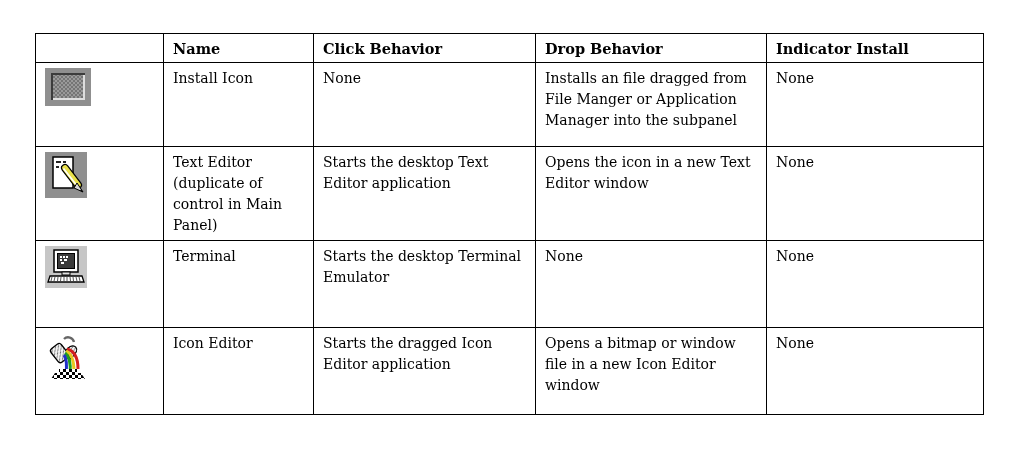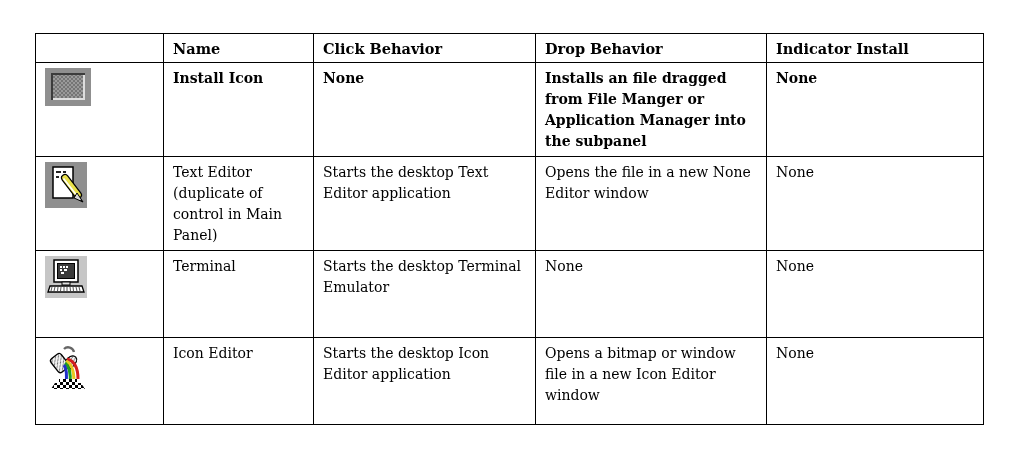--- a/index.html
+++ b/index.html
@@ -42,21 +42,21 @@
     padding-top: 4px;
     padding-bottom: 3px;
   }
   col.c-icon      { width: 128px; }
   col.c-name      { width: 150px; }
   col.c-click     { width: 222px; }
   col.c-drop      { width: 231px; }
   col.c-indicator { width: 217px; }
 
   tr.r-header { height: 29px; }
-  tr.r-0 { height: 84px; font-weight: bold; }
+  tr.r-0 { height: 84px; }
   tr.r-1 { height: 91px; }
   tr.r-2 { height: 87px; }
   tr.r-3 { height: 87px; }
 
   td.icon-cell {
     text-align: center;
     padding-top: 15px;
   }
   .icon {
     display: inline-block;
@@ -124,21 +124,21 @@
                 <line x1="20" y1="16" x2="33" y2="33" stroke="#000000" stroke-width="8" stroke-linecap="round"></line>
                 <line x1="20" y1="16" x2="33" y2="33" stroke="#e8e04a" stroke-width="5.5" stroke-linecap="round"></line>
                 <line x1="18.5" y1="16.5" x2="31" y2="32.5" stroke="#ffffff" stroke-width="1.6"></line>
                 <polygon points="32,31 38,40 29,36" fill="#d8d8d8" stroke="#000000" stroke-width="1"></polygon>
                 <polygon points="36.2,37.2 38,40 35,38.8" fill="#000000"></polygon>
               </svg>
             </span>
           </td>
           <td>Text Editor (duplicate of control in Main Panel)</td>
           <td>Starts the desktop Text Editor application</td>
-          <td>Opens the file in a new None Editor window</td>
+          <td>Opens the icon in a new Text Editor window</td>
           <td>None</td>
         </tr>
 
         <tr class="r-2">
           <td class="icon-cell">
             <span class="icon">
               <svg width="42" height="42" viewBox="0 0 42 42" xmlns="http://www.w3.org/2000/svg">
                 <rect x="0" y="0" width="42" height="42" fill="#c6c6c6"></rect>
                 <rect x="9" y="4" width="24" height="22" fill="#ffffff" stroke="#000000" stroke-width="1.5"></rect>
                 <rect x="12.5" y="7.5" width="17" height="15" fill="#3a3a3a" stroke="#000000" stroke-width="1"></rect>
@@ -192,21 +192,21 @@
                 <path d="M22,16 C30,18 33,26 33,36" fill="none" stroke="#d42020" stroke-width="3"></path>
                 <path d="M21,18 C27,21 29,28 29,38" fill="none" stroke="#e8c81e" stroke-width="3"></path>
                 <path d="M20,20 C25,24 26,30 25,40" fill="none" stroke="#1e9e1e" stroke-width="3"></path>
                 <path d="M19,22 C22,26 22,32 21,41" fill="none" stroke="#2030c8" stroke-width="3"></path>
                 <polygon points="10,40 36,40 40,46 6,46" fill="url(#checker)"></polygon>
                 <rect x="14" y="36" width="18" height="5" fill="url(#checker)"></rect>
               </svg>
             </span>
           </td>
           <td>Icon Editor</td>
-          <td>Starts the desktop Icon Editor application</td>
+          <td>Starts the dragged Icon Editor application</td>
           <td>Opens a bitmap or window file in a new Icon Editor window</td>
           <td>None</td>
         </tr>
 
       </tbody>
     </table>
   </div>
 </div>
 
 </body></html>

